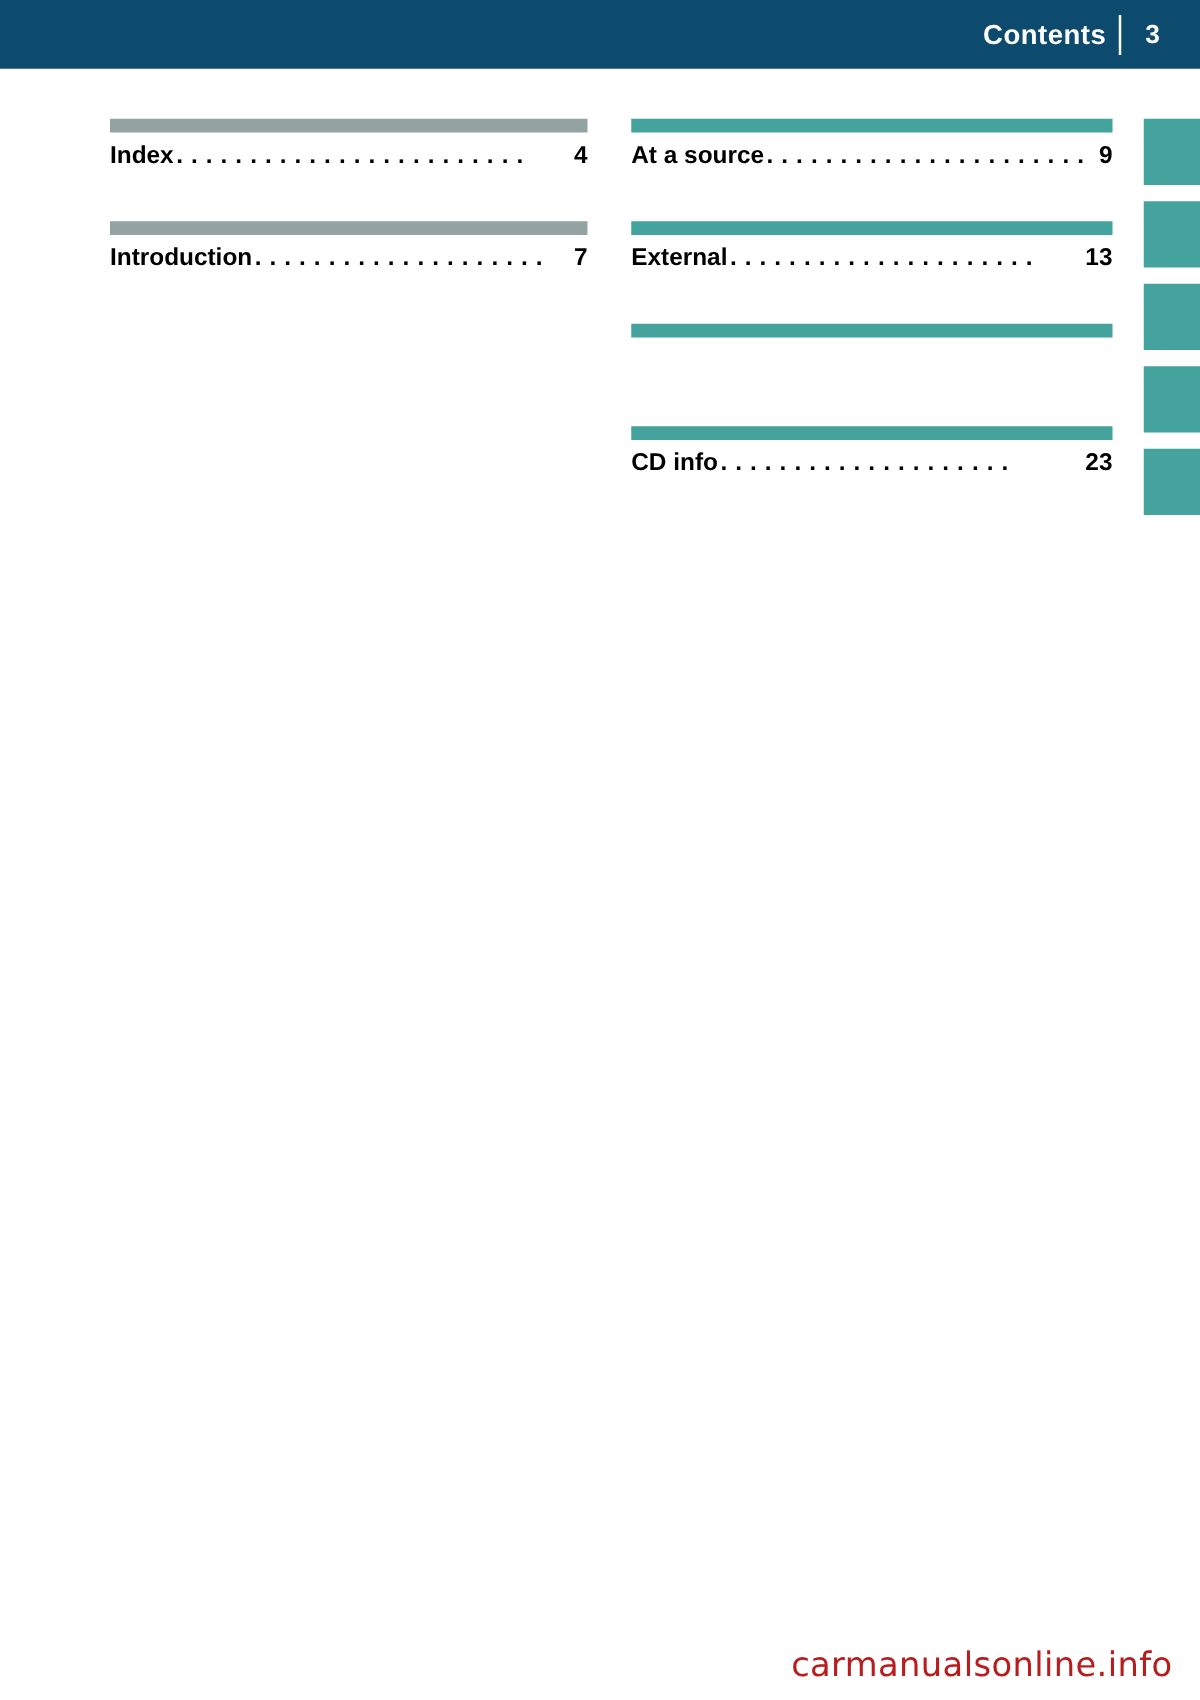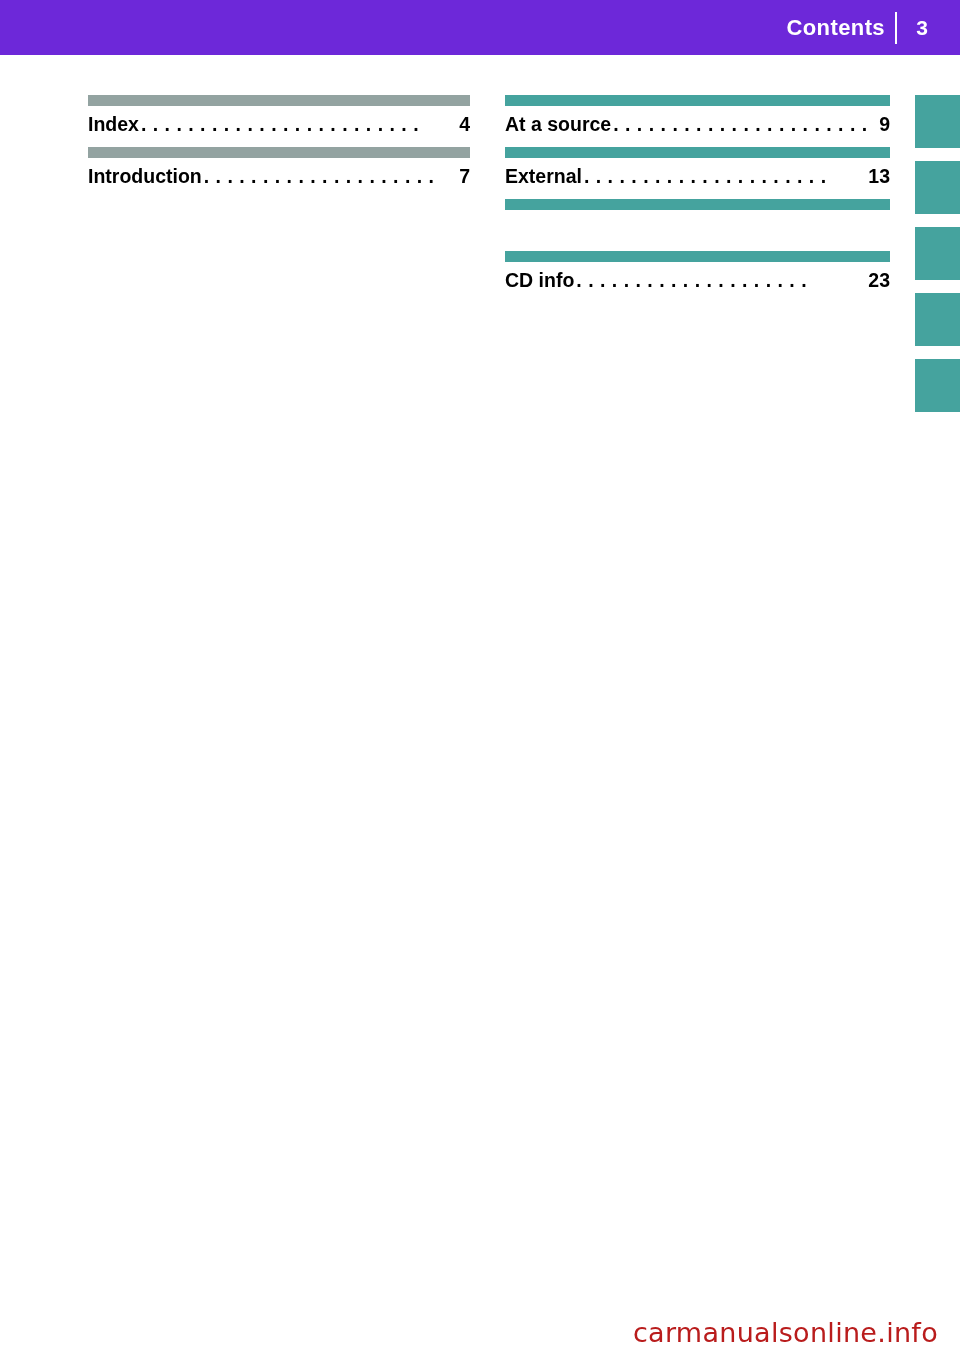--- a/index.html
+++ b/index.html
@@ -15,21 +15,21 @@
     overflow: hidden;
   }
 
   
   #header-band {
     position: absolute;
     left: 0;
     top: 0;
     width: 960px;
     height: 55px;
-    background: #6d28d9;
+    background: #0c4a6e;
   }
   #header-title {
     position: absolute;
     right: 75px;
     top: 0;
     height: 55px;
     line-height: 55px;
     color: #ffffff;
     font-size: 22px;
     font-weight: bold;
@@ -67,21 +67,21 @@
   }
   .toc-column {
     position: absolute;
     top: 0;
   }
   #toc-column-left  { left: 88px;  width: 382px; }
   #toc-column-right { left: 505px; width: 385px; }
 
   .toc-entry {
     position: relative;
-    height: 52px;
+    height: 82px;
   }
   .entry-bar {
     position: absolute;
     left: 0;
     top: 0;
     width: 100%;
     height: 11px;
   }
   .toc-column-gray  .entry-bar { background: #93a3a1; }
   .toc-column-teal  .entry-bar { background: #45a39e; }

